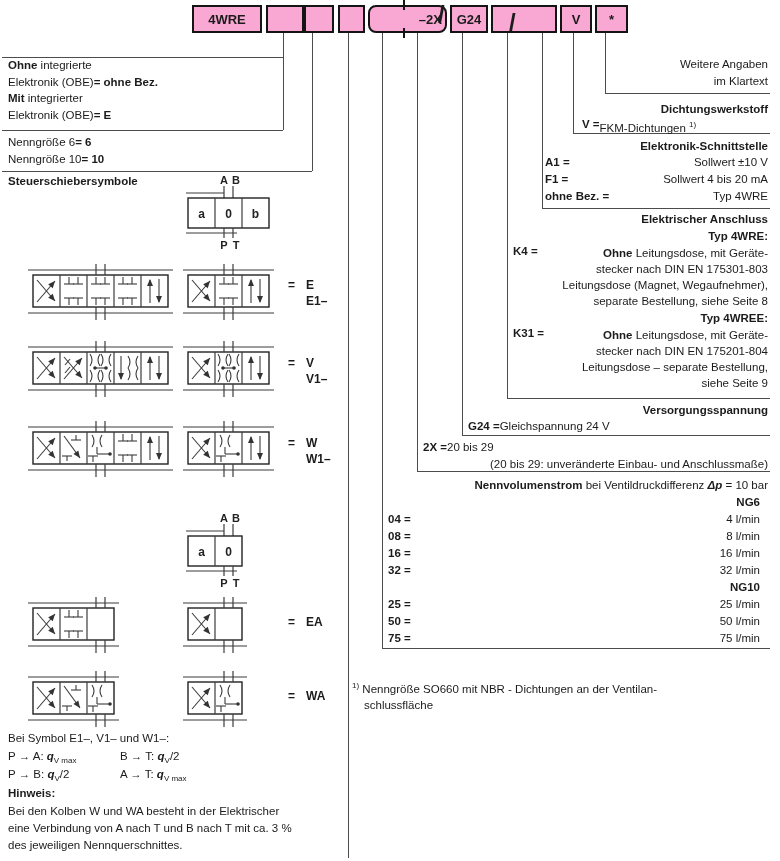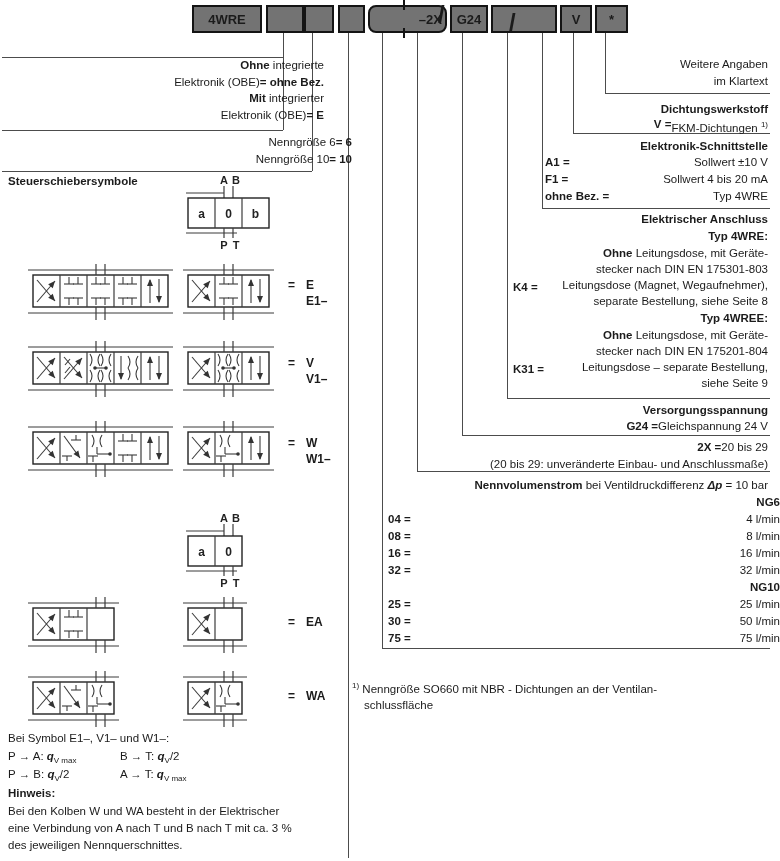--- a/index.html
+++ b/index.html
@@ -4,33 +4,33 @@
 <style>
   html,body{margin:0;padding:0;}
   body{width:780px;height:861px;background:#fff;color:#1b1b1b;
        font-family:"Liberation Sans",sans-serif;font-size:11.5px;position:relative;overflow:hidden;}
   .page{position:absolute;inset:0;}
   .abs{position:absolute;}
   .b{font-weight:bold;}
   .vline{position:absolute;width:1px;background:#4c4c4c;}
   .hline{position:absolute;height:1px;background:#4c4c4c;}
   .code-box{position:absolute;top:5px;height:28px;box-sizing:border-box;border:2px solid #141414;
-            background:#737373;font-weight:bold;font-size:13px;display:flex;align-items:center;
+            background:#f9a8d4;font-weight:bold;font-size:13px;display:flex;align-items:center;
             justify-content:center;z-index:2;}
   .code-box.right{justify-content:flex-end;padding-right:3px;}
   .slash{position:absolute;font-size:24px;font-weight:bold;z-index:3;line-height:1;}
   .tickmark{position:absolute;width:2px;background:#141414;z-index:3;}
   .krow{display:flex;justify-content:space-between;height:17px;line-height:17px;}
   .krow .k{font-weight:bold;text-align:left;}
   .krow .v{text-align:left;}
   .hrow{text-align:right;font-weight:bold;height:17px;line-height:17px;}
-  .lrow{position:absolute;display:flex;justify-content:flex-end;line-height:15px;margin-left:44px;}
+  .lrow{position:absolute;display:flex;justify-content:flex-start;line-height:15px;}
   .lrow .val{font-weight:bold;}
   .seclines{position:absolute;right:12px;text-align:right;line-height:16px;}
-  .keylab{position:absolute;font-weight:bold;margin-top:36px;}
+  .keylab{position:absolute;font-weight:bold;}
   .symlabel{position:absolute;left:288px;font-weight:bold;font-size:12px;line-height:16px;}
   .symlabel .eq{display:inline-block;width:18px;}
   .symlabel .l2{padding-left:18px;}
   sub{font-size:8px;}
   sup{font-size:8px;}
   .qq{font-weight:bold;font-style:italic;}
   .qcol{display:inline-block;width:112px;}
   .notes{position:absolute;left:8px;line-height:17px;}
   svg{position:absolute;overflow:visible;}
 </style>
@@ -520,21 +520,21 @@
     <span>Gleichspannung 24 V</span>
   </div>
 
   <div class="lrow" style="left:423px;right:12px;top:440px">
     <span class="val">2X =</span>
     <span>20 bis 29</span>
   </div>
   <div class="seclines" style="top:456px">(20 bis 29: unveränderte Einbau- und Anschlussmaße)</div>
 
   <div class="seclines" style="top:477px"><span style="font-weight: bold;">Nennvolumenstrom</span><span> bei Ventildruckdifferenz </span><span style="font-weight: bold; font-style: italic;">Δp</span><span> = 10 bar</span></div>
-  <div class="abs" id="flowRows" style="left:388px;right:0;top:494px">
+  <div class="abs" id="flowRows" style="left:388px;right:20px;top:494px">
       <div class="hrow">NG6</div>
       <div class="krow">
         <span class="k">04 =</span>
         <span class="v">4 l/min</span>
       </div>
       <div class="krow">
         <span class="k">08 =</span>
         <span class="v">8 l/min</span>
       </div>
       <div class="krow">
@@ -544,21 +544,21 @@
       <div class="krow">
         <span class="k">32 =</span>
         <span class="v">32 l/min</span>
       </div>
       <div class="hrow">NG10</div>
       <div class="krow">
         <span class="k">25 =</span>
         <span class="v">25 l/min</span>
       </div>
       <div class="krow">
-        <span class="k">30 =</span>
+        <span class="k">50 =</span>
         <span class="v">50 l/min</span>
       </div>
       <div class="krow">
         <span class="k">75 =</span>
         <span class="v">75 l/min</span>
       </div>
     </div>
 
   <div class="abs" style="left:352px;top:681px"><sup>1)</sup><span> Nenngröße SO660 mit NBR - Dichtungen an der Ventilan-</span></div>
   <div class="abs" style="left:364px;top:699px">schlussfläche</div>

